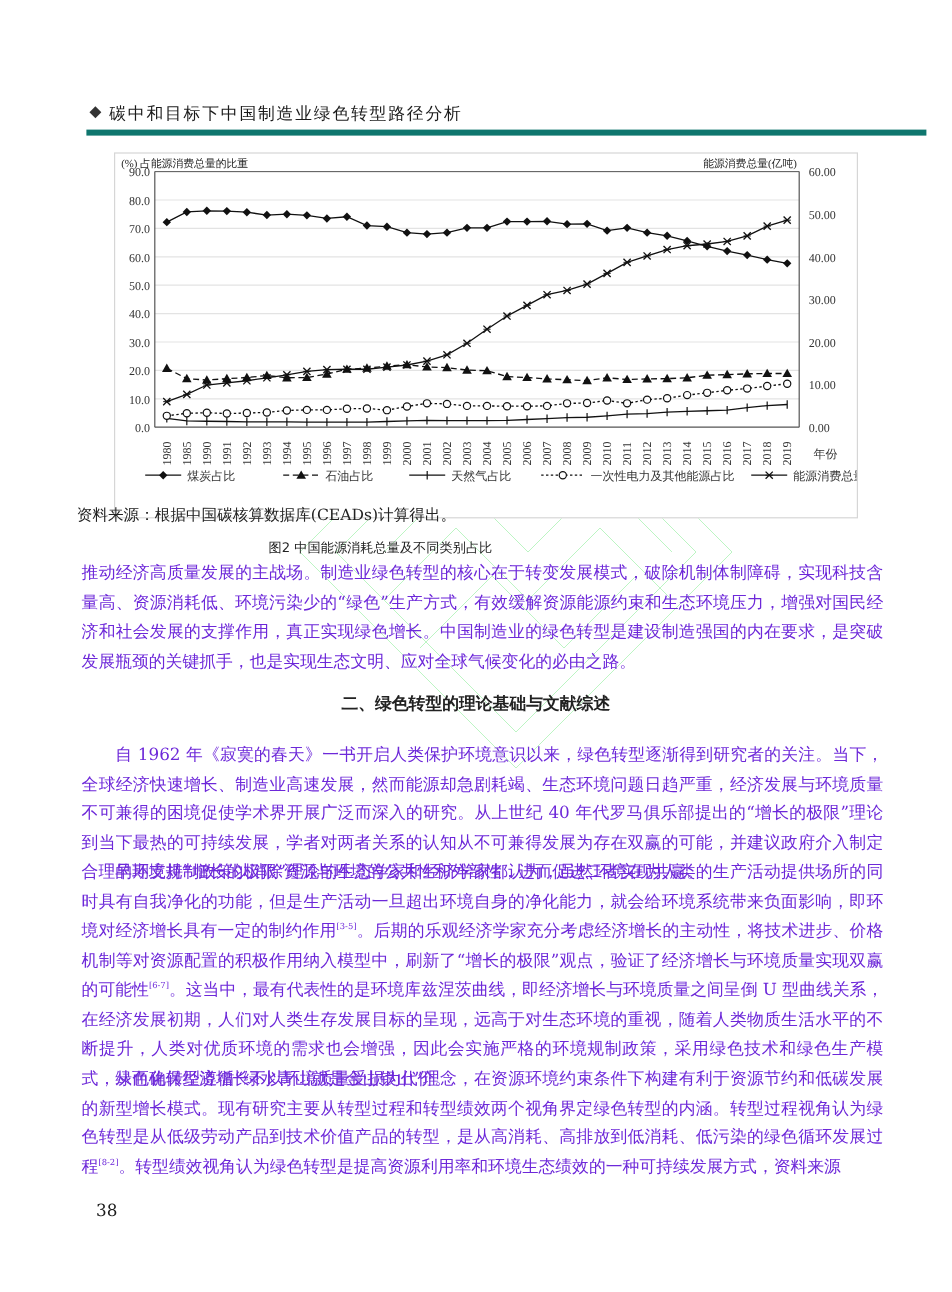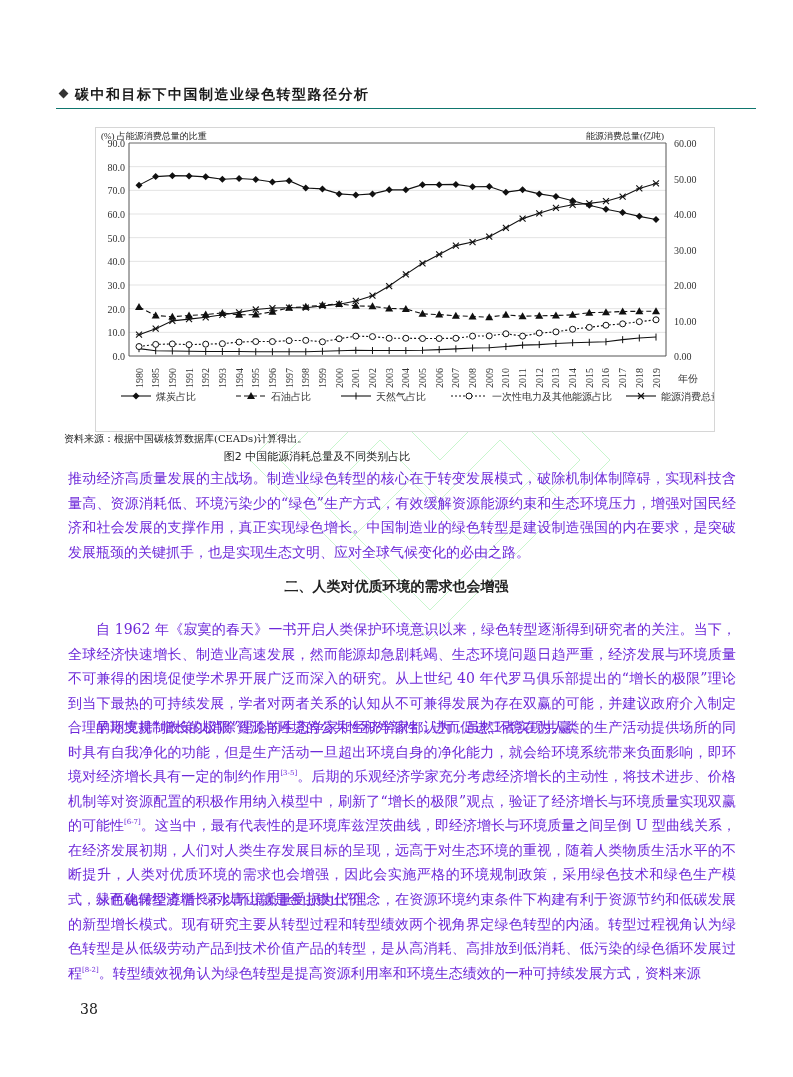--- a/index.html
+++ b/index.html
@@ -1,25 +1,25 @@
 <!DOCTYPE html>
 <html><head>
 <meta charset="utf-8">
 <style>
   html, body { margin:0; padding:0; background:#ffffff; }
   body { width:793px; height:1077px; position:relative; overflow:hidden;
          font-family:"DejaVu Serif","Liberation Serif",serif; color:#1a1a1a; }
-  .running-head { position:absolute; left:56px; top:86px; width:700px; height:22px;
-         border-bottom:1px solid #0f766e; font-size:14px; letter-spacing:1.5px;font-weight:bold; }
+  .running-head { position:absolute; left:72px; top:86px; width:700px; height:22px;
+         border-bottom:5px solid #0f766e; font-size:14px; letter-spacing:1.5px; }
   .running-head .diamond { display:inline-block; width:7px; height:7px; background:#333;
          transform:rotate(45deg); margin:0 8px 2px 4px; }
   .chart-frame { position:absolute; left:95px; top:127px; width:618px; height:303px;
          border:1px solid #d6d6d6; background:#fff; }
   svg text { font-family:"Liberation Serif","DejaVu Serif",serif; }
-  .source { position:absolute; left:64px; top:432px; font-size:10px; color:#222;text-align:right; }
+  .source { position:absolute; left:64px; top:420px; font-size:13px; color:#222;text-align:right; }
   .fig-caption { position:absolute; left:0; width:634px; top:449px; text-align:center;
          font-family:"DejaVu Sans","Liberation Sans",sans-serif; font-size:11px; color:#222; }
   .para { position:absolute; left:68px; width:668px; font-size:14px; line-height:24.5px;
           text-align:justify; color:#6d28d9; }
   .para.indent { text-indent:2em; }
   .section-title { position:absolute; left:0; width:793px; top:578px; text-align:center;
          font-family:"DejaVu Sans","Liberation Sans",sans-serif; font-size:14px; font-weight:bold; color:#222; }
   sup { font-size:7px; line-height:0; vertical-align:6px; }
   .page-num { position:absolute; left:80px; top:1001px; font-size:14px; }
   .watermark { position:absolute; left:230px; top:260px; width:400px; height:400px; pointer-events:none; }
@@ -375,21 +375,21 @@
         <text x="565" y="272" font-size="10" fill="#333" font-family="&quot;DejaVu Sans&quot;,&quot;Liberation Sans&quot;,sans-serif">能源消费总量</text>
       </g>
     </svg>
 </div>
 
 <div class="source">资料来源：根据中国碳核算数据库(CEADs)计算得出。</div>
 <div class="fig-caption">图2   中国能源消耗总量及不同类别占比</div>
 
 <div class="para" style="top:466px;">推动经济高质量发展的主战场。制造业绿色转型的核心在于转变发展模式，破除机制体制障碍，实现科技含量高、资源消耗低、环境污染少的“绿色”生产方式，有效缓解资源能源约束和生态环境压力，增强对国民经济和社会发展的支撑作用，真正实现绿色增长。中国制造业的绿色转型是建设制造强国的内在要求，是突破发展瓶颈的关键抓手，也是实现生态文明、应对全球气候变化的必由之路。</div>
 
-<div class="section-title">二、人类对优质环境的需求也会增强</div>
+<div class="section-title">二、绿色转型的理论基础与文献综述</div>
 
 <div class="para indent" style="top:617px;">自 1962 年《寂寞的春天》一书开启人类保护环境意识以来，绿色转型逐渐得到研究者的关注。当下，全球经济快速增长、制造业高速发展，然而能源却急剧耗竭、生态环境问题日趋严重，经济发展与环境质量不可兼得的困境促使学术界开展广泛而深入的研究。从上世纪 40 年代罗马俱乐部提出的“增长的极限”理论到当下最热的可持续发展，学者对两者关系的认知从不可兼得发展为存在双赢的可能，并建议政府介入制定合理的环境规制政策以消除资源与环境的公共性和外部性，进而促进二者实现共赢。</div>
 
 <div class="para indent" style="top:715px;"><span>早期支持“增长的极限”理论的生态学家和经济学家都认为，虽然环境在为人类的生产活动提供场所的同时具有自我净化的功能，但是生产活动一旦超出环境自身的净化能力，就会给环境系统带来负面影响，即环境对经济增长具有一定的制约作用</span><sup>[3-5]</sup><span>。后期的乐观经济学家充分考虑经济增长的主动性，将技术进步、价格机制等对资源配置的积极作用纳入模型中，刷新了“增长的极限”观点，验证了经济增长与环境质量实现双赢的可能性</span><sup>[6-7]</sup><span>。这当中，最有代表性的是环境库兹涅茨曲线，即经济增长与环境质量之间呈倒 U 型曲线关系，在经济发展初期，人们对人类生存发展目标的呈现，远高于对生态环境的重视，随着人类物质生活水平的不断提升，人类对优质环境的需求也会增强，因此会实施严格的环境规制政策，采用绿色技术和绿色生产模式，从而确保经济增长不以环境质量受损为代价。</span></div>
 
 <div class="para indent" style="top:887px;"><span>绿色化转型遵循“绿水青山就是金山银山”理念，在资源环境约束条件下构建有利于资源节约和低碳发展的新型增长模式。现有研究主要从转型过程和转型绩效两个视角界定绿色转型的内涵。转型过程视角认为绿色转型是从低级劳动产品到技术价值产品的转型，是从高消耗、高排放到低消耗、低污染的绿色循环发展过程</span><sup>[8-2]</sup><span>。转型绩效视角认为绿色转型是提高资源利用率和环境生态绩效的一种可持续发展方式，资料来源</span></div>
 
 <div class="page-num">38</div>
 
 </body></html>

